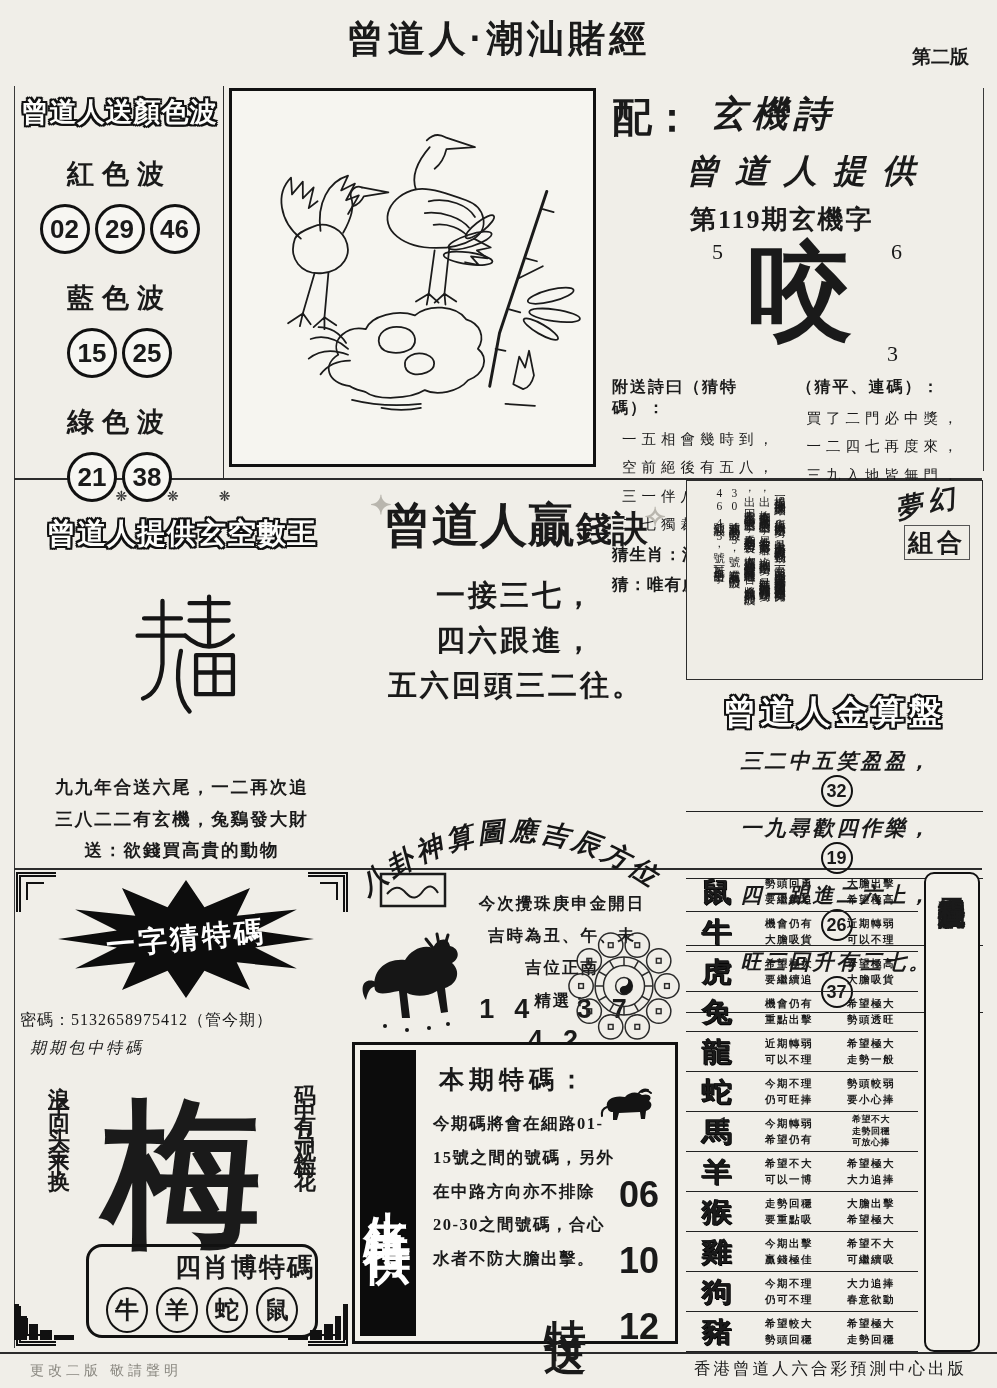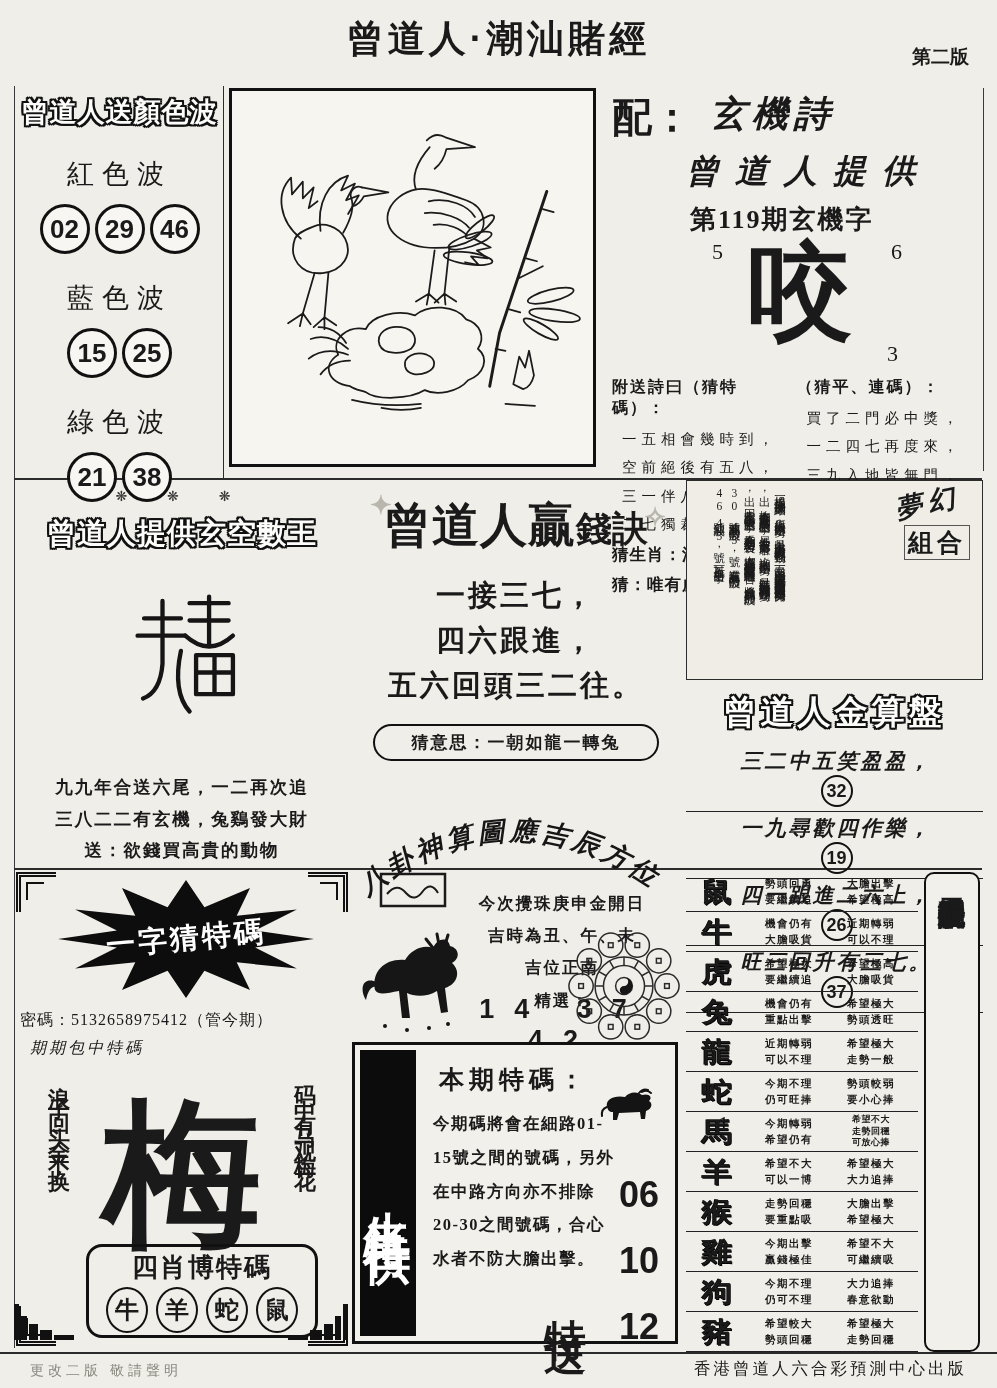--- a/index.html
+++ b/index.html
@@ -11,21 +11,21 @@
   .edition { position:absolute; top:44px; right:28px; font-size:19px; font-weight:bold; }
 
   
   .vline-left { position:absolute; left:14px; top:86px; width:0; height:1262px; border-left:1.5px solid #3a3a3a; }
   .hline { position:absolute; background:#2c2c2c; height:1.5px; }
 
   
   .waves { position:absolute; left:16px; top:86px; width:208px; height:392px; border-right:1.5px solid #2c2c2c; padding-top:8px; text-align:center; }
   .outline-txt { color:#fdfdfb; text-shadow:-2px -2px 0 #111,2px -2px 0 #111,-2px 2px 0 #111,2px 2px 0 #111,-2px 0 0 #111,2px 0 0 #111,0 -2px 0 #111,0 2px 0 #111; }
   .waves-title { font-size:27px; font-weight:bold; letter-spacing:1px; }
-  .wave-label { font-size:27px; font-weight:normal; letter-spacing:8px; margin-top:26px; }
+  .wave-label { font-size:27px; font-weight:bold; letter-spacing:8px; margin-top:26px; }
   .wave-nums { margin-top:12px; display:flex; justify-content:center; gap:5px; }
   .num-circle { display:flex; align-items:center; justify-content:center; width:50px; height:50px; border:3px solid #111; border-radius:50%; font-size:26px; font-weight:bold; background:#f7f6f2; }
 
   
   .crane-box { position:absolute; left:229px; top:88px; width:367px; height:379px; border:3.5px solid #111; background:#f6f5f0; }
 
   
   .mystic { position:absolute; left:608px; top:88px; width:376px; height:383px; border-right:1.5px solid #3a3a3a; padding:2px 10px 0 4px; }
   .mystic-row1 { display:flex; align-items:flex-start; gap:18px; }
   .pei { font-size:40px; font-weight:900; }
@@ -88,21 +88,21 @@
   .corner.br { transform:scale(-1,-1); }
   .starburst { position:absolute; left:42px; top:8px; width:256px; height:118px; background:#0d0d0d;
     clip-path:polygon(100% 50%,77% 57.2%,93.3% 75%,69.8% 69.8%,75% 93.3%,57.2% 77%,50% 100%,42.8% 77%,25% 93.3%,30.2% 69.8%,6.7% 75%,23% 57.2%,0% 50%,23% 42.8%,6.7% 25%,30.2% 30.2%,25% 6.7%,42.8% 23%,50% 0%,57.2% 23%,75% 6.7%,69.8% 30.2%,93.3% 25%,77% 42.8%);
     display:flex; align-items:center; justify-content:center; }
   .starburst span { color:#fff; font-size:29px; font-weight:900; letter-spacing:3px; transform:rotate(-5deg); }
   .code-line { position:absolute; left:4px; top:138px; font-size:16px; font-family:"Liberation Serif", serif; letter-spacing:1px; }
   .pack-line { position:absolute; left:14px; top:166px; font-size:16px; font-family:"Liberation Serif", serif; font-style:italic; letter-spacing:3px; }
   .plum { position:absolute; left:0; top:196px; width:100%; display:flex; justify-content:space-between; padding:0 28px; }
   .vtext { writing-mode:vertical-rl; text-orientation:upright; font-size:22px; font-weight:bold; letter-spacing:14px; height:260px; }
   .plum-char { font-size:158px; font-family:"Liberation Serif", serif; font-weight:bold; line-height:1.35; }
-  .fourbox { position:absolute; left:70px; top:372px; width:232px; height:94px; border:3px solid #111; border-radius:16px; text-align:center; padding-top:3px; }
+  .fourbox { position:absolute; left:70px; top:372px; width:232px; height:94px; border:3px solid #111; border-radius:16px; text-align:right; padding-top:3px; }
   .fb-title { font-size:26px; font-weight:900; letter-spacing:2px; }
   .fb-row { margin-top:2px; display:flex; justify-content:center; gap:8px; }
   .fb-circle { width:42px; height:46px; border:2px solid #111; border-radius:50%; display:flex; align-items:center; justify-content:center; font-size:24px; font-weight:bold; font-family:"Liberation Serif", serif; }
   .steps { position:absolute; bottom:6px; width:64px; height:40px; }
   .steps.sl { left:-4px; } .steps.sr { right:-2px; transform:scaleX(-1); }
 
   
   .bagua { position:absolute; left:350px; top:798px; width:330px; height:240px; }
   .arc-svg { position:absolute; left:0; top:0; width:330px; height:110px; }
   .horse-svg { position:absolute; left:2px; top:72px; width:122px; height:166px; }
@@ -286,21 +286,20 @@
     <div class="wm-title">
       <span class="sparkle" style="left:18px; top:-4px;">✦</span>
       <span class="sparkle" style="right:14px; top:8px;">✧</span>
       <span class="wm-main">曾道人贏</span><span class="wm-sub">錢訣</span>
     </div>
     <div class="wm-lines" id="win-lines">
         <div class="win-line">一接三七，</div>
         <div class="win-line">四六跟進，</div>
         <div class="win-line">五六回頭三二往。</div>
       </div>
-    <div class="wm-hint">猜意思：一朝如龍一轉兔</div>
   </div>
 
   <div class="dream">
     <div class="dream-text"><span class="dream-float"></span><span id="dream-body">根據上一期的攪珠結果，所得出的攪路走勢，是以中大路方向的表現較為強勁，而當中的一些半冷號碼的攪路走勢仍然隨着的攪路走勢持旺開出，故在今期裏大家可繼續大膽出擊，另外在波色方面看來，近期的攪路走勢，是以紅藍兩波的表現有極佳勢頭旺出，因此大家不防從中大膽出擊。看今期的夢幻組合裏，本欄通過精心的計算分析得出的最佳組合，將會以第四門的紅波30號和第五門的藍波45號，還有第五門的藍波46號和紅波45號，可作互串射出擊。</span></div>
     <div class="dream-title">
       <span class="dt-a">夢幻</span>
       <span class="dt-b">組合</span>
     </div>
     <div class="dream-sign">曾道人提供</div>
   </div>

